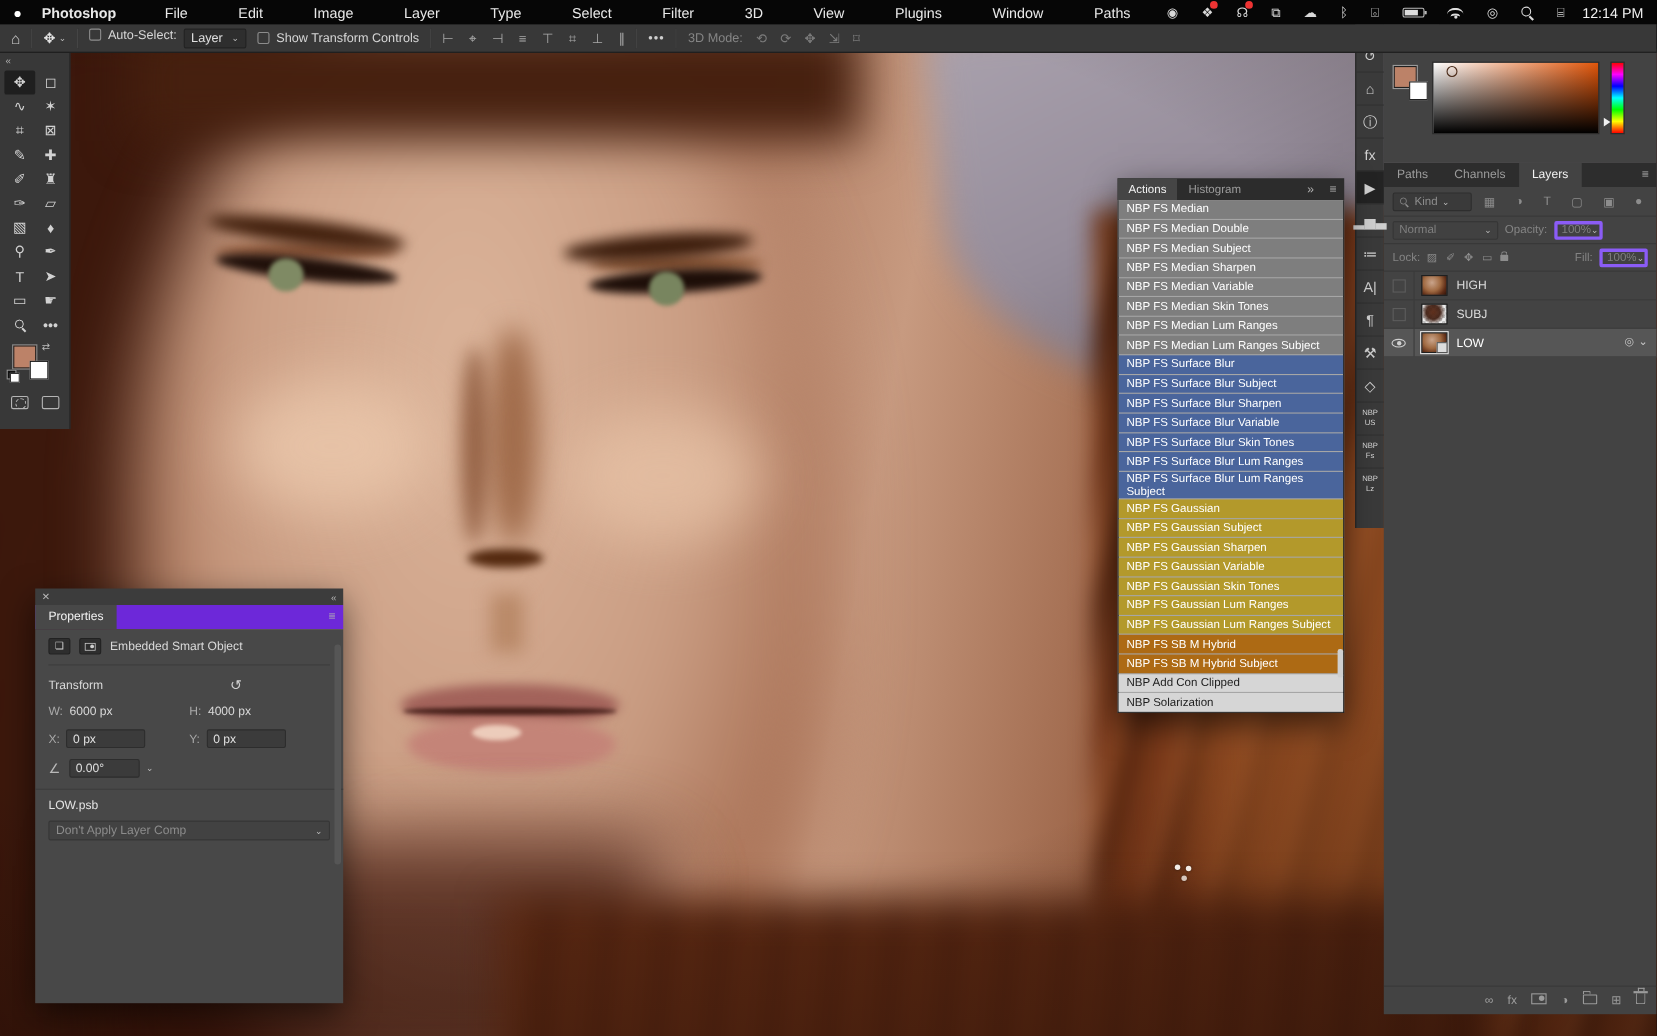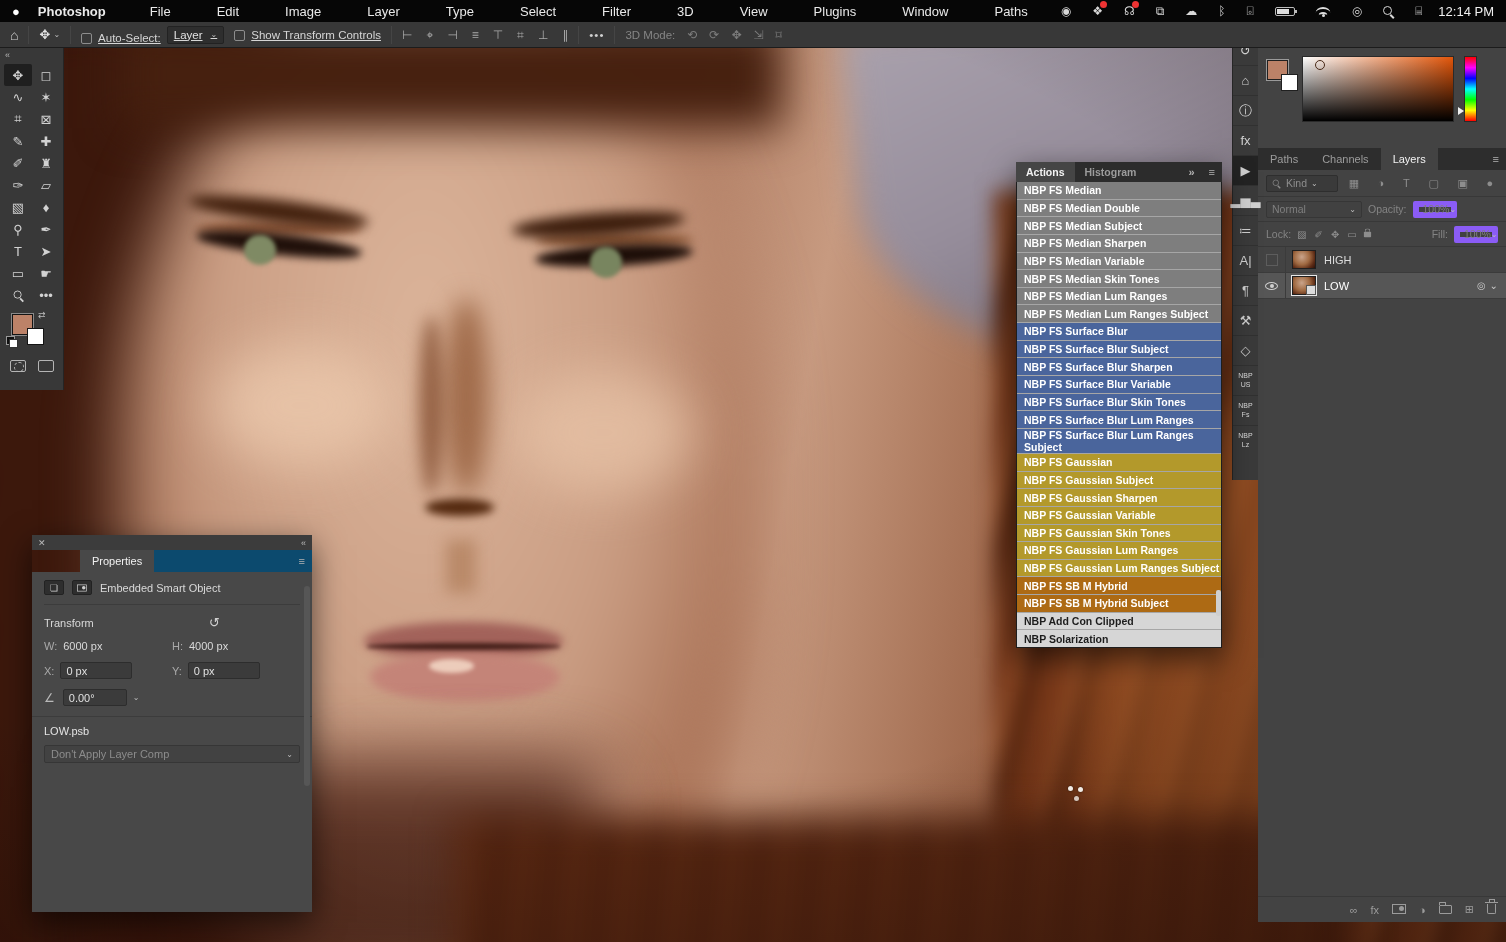--- a/index.html
+++ b/index.html
@@ -53,21 +53,21 @@
     border-radius:50%; background:#cfcfcf; }
 
   
   .optionsbar { position:absolute; left:0; top:22px; width:1506px; height:26px; background:#383838;
     border-bottom:1px solid #1c1c1c; display:flex; align-items:center; color:#d6d6d6; font-size:11.5px;
     padding:0 10px; gap:10px; z-index:40; }
   .optionsbar .sep { width:1px; height:18px; background:#2a2a2a; border-right:1px solid #454545; }
   .optionsbar .home { font-size:14px; color:#cfcfcf; }
   .optionsbar .toolico { font-size:13px; color:#e4e4e4; display:flex; align-items:center; gap:3px; }
   .chk { width:11px; height:11px; border:1px solid #8d8d8d; border-radius:2px; background:transparent; display:inline-block; }
-  .obgroup { display:flex; align-items:flex-end; gap:6px;text-decoration:underline; }
+  .obgroup { display:flex; align-items:flex-start; gap:6px; }
   .obselect { background:#2e2e2e; border:1px solid #222; border-radius:2px; height:18px; padding:0 6px;
     display:flex; align-items:center; gap:8px; color:#e0e0e0; }
   .chev { font-size:8px; color:#bdbdbd; }
   .alignicons { display:flex; gap:14px; font-size:12px; color:#a9a9a9; }
   .more { color:#cfcfcf; letter-spacing:1px; }
   .mode3d { display:flex; align-items:center; gap:12px; color:#858585; }
   .mode3d .m3icon { font-size:12px; color:#7c7c7c; }
 
   
   .photo { position:absolute; left:0; top:48px; width:1506px; height:894px; overflow:hidden; background:#27110a; z-index:1; }
@@ -169,21 +169,21 @@
   .layersgroup { height:774px; display:flex; flex-direction:column; background:#434343; }
   .lp-row { display:flex; align-items:center; padding:0 8px; gap:6px; color:#848484; font-size:10.5px; }
   .lp-filter { height:27px; border-bottom:1px solid #383838; }
   .kindbox { width:72px; height:17px; background:#3a3a3a; border:1px solid #2e2e2e; border-radius:2px;
     display:flex; align-items:center; gap:4px; padding:0 4px; color:#8d8d8d; }
   .kindbox .mag { transform:scale(.7); }
   .lp-filtericons { display:flex; gap:9px; flex:1; justify-content:space-around; color:#8d8d8d; font-size:11px; }
   .lp-blend { height:25px; border-bottom:1px solid #383838; }
   .blendbox { width:96px; height:17px; background:#414141; border:1px solid #363636; border-radius:2px;
     display:flex; align-items:center; justify-content:space-between; padding:0 5px; color:#7f7f7f; }
-  .valbox { width:44px; height:17px; background:#414141; border:6px solid #8b5cf6; border-radius:2px;
+  .valbox { width:44px; height:17px; background:#414141; border:3px solid #8b5cf6; border-radius:2px;
     display:flex; align-items:center; justify-content:space-between; padding:0 4px; color:#7f7f7f; }
   .lp-lock { height:25px; border-bottom:1px solid #383838; }
   .lockicons { display:flex; gap:8px; align-items:center; color:#8d8d8d; font-size:10px; }
   .lockicons .padlock { transform:scale(.8); }
 
   .layerlist { display:flex; flex-direction:column; }
   .layer-row { height:26px; display:flex; align-items:center; border-bottom:1px solid #3b3b3b; position:relative; }
   .layer-row.selected { background:#565656; }
   .eye-well { width:28px; height:100%; display:flex; align-items:center; justify-content:center; border-right:1px solid #3b3b3b; }
   .layer-row.hidden .eye-well::before { content:""; width:10px; height:10px; border:1px solid #5d5d5d; display:block; }
@@ -207,21 +207,21 @@
   .lp-fill { flex:1; }
   .lp-footer { height:26px; border-top:1px solid #383838; display:flex; align-items:center; justify-content:flex-end;
     gap:13px; padding:0 10px; color:#9b9b9b; font-size:11px; }
   .lp-footer .fx { font-style:italic; font-size:11px; }
 
   
   .props { position:absolute; left:32px; top:535px; width:280px; height:377px; z-index:50;
     box-shadow:0 10px 30px rgba(0,0,0,.6); display:flex; flex-direction:column; }
   .props .chrome { height:15px; background:#3c3c3c; display:flex; align-items:center; justify-content:space-between;
     padding:0 6px; color:#b9b9b9; font-size:9px; }
-  .props .tabbar { background:#0c4a6e;margin-left:48px; }
+  .props .tabbar { background:#6d28d9; }
   .props .tab.active { background:#484848; }
   .propbody { flex:1; background:#484848; position:relative; padding:8px 12px 0 12px; color:#d9d9d9; font-size:11px; }
   .so-row { display:flex; align-items:center; gap:8px; padding-bottom:9px; border-bottom:1px solid #3c3c3c; }
   .so-btn { width:20px; height:15px; background:#2e2e2e; border:1px solid #222; border-radius:2px;
     display:flex; align-items:center; justify-content:center; color:#cfcfcf; font-size:9px; }
   .so-btn .maskicon { transform:scale(.7); }
   .tr-head { display:flex; justify-content:space-between; align-items:center; margin:10px 0 10px 0; }
   .tr-head .reset { color:#cfcfcf; font-size:13px; margin-right:80px; }
   .wh-row,.xy-row,.ang-row { display:flex; align-items:center; margin-bottom:10px; }
   .wh-row .lab,.xy-row .lab { color:#a9a9a9; margin-right:6px; }
@@ -236,21 +236,21 @@
   .psb { margin:2px 0 8px 0; color:#e3e3e3; }
   .lcomp { height:18px; background:#424242; border:1px solid #363636; border-radius:2px; display:flex;
     align-items:center; justify-content:space-between; padding:0 6px; color:#8c8c8c; margin-bottom:16px; }
   .pbuttons { display:flex; flex-direction:column; align-items:center; gap:8px; }
   .pbtn { min-width:104px; height:19px; background:#595959; border:1px solid #6e6e6e; border-radius:3px;
     color:#efefef; font-size:10.5px; display:flex; align-items:center; justify-content:center; padding:0 10px; }
   .pscroll { position:absolute; right:2px; top:14px; width:6px; height:200px; background:#565656; border-radius:3px; }
 
   
   .actions { position:absolute; left:1016px; top:162px; width:206px; height:486px; z-index:45;
-    box-shadow:0 10px 28px rgba(0,0,0,.6); display:flex; flex-direction:column;font-weight:bold; }
+    box-shadow:0 10px 28px rgba(0,0,0,.6); display:flex; flex-direction:column; }
   .actions .tabbar { height:20px; background:#2c2c2c; font-size:10.5px; }
   .actions .tab { padding:0 10px; }
   .actions .tab.active { background:#454545; }
   .act-list { flex:1; display:flex; flex-direction:column; gap:1px; background:#a6a6a6; position:relative;
     border:1px solid #1e1e1e; border-top:none; }
   .act-item { flex:1; display:flex; align-items:center; padding-left:7px; font-size:10.5px; color:#fff; }
   .act-item.gray { background:#7e7e7e; }
   .act-item.blue { background:#4a659c; }
   .act-item.yellow { background:#b3992b; }
   .act-item.orange { background:#ad6a14; }
@@ -646,20 +646,30 @@
       <div class="layer-row hidden">
             <span class="eye-well"></span>
             <span class="thumb"></span>
             <span class="lname">HIGH</span>
             <span class="lbadges">
               
               
               
             </span>
           </div>
+          <div class="layer-row hidden transparent">
+            <span class="eye-well"></span>
+            <span class="thumb"></span>
+            <span class="lname">SUBJ</span>
+            <span class="lbadges">
+              
+              
+              
+            </span>
+          </div>
           <div class="layer-row visible selected smart">
             <span class="eye-well">
               <i class="eyeicon"></i>
             </span>
             <span class="thumb"></span>
             <span class="lname">LOW</span>
             <span class="lbadges">
               <i class="smartbadge">◎</i>
               <i class="chevb">⌄</i>
 

